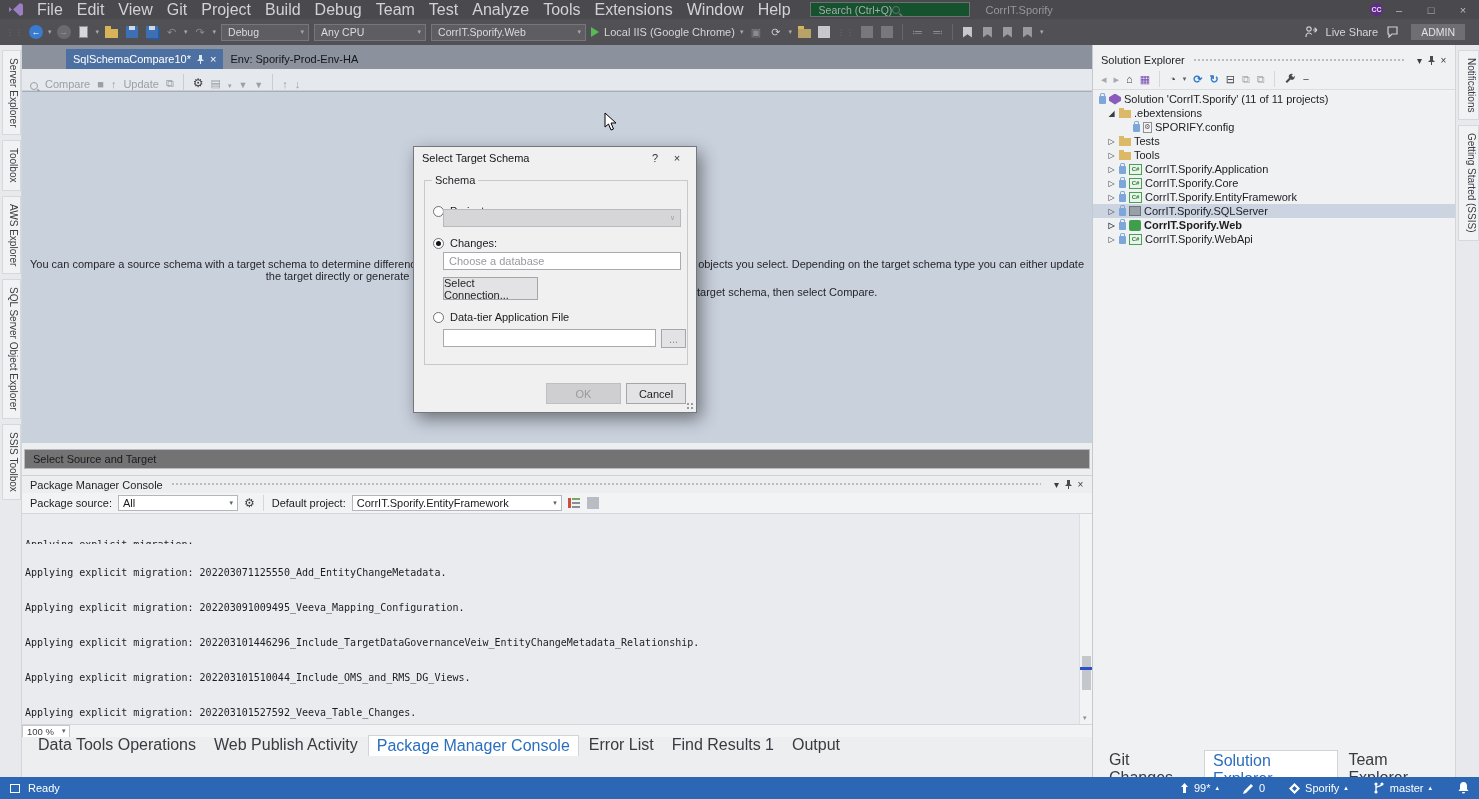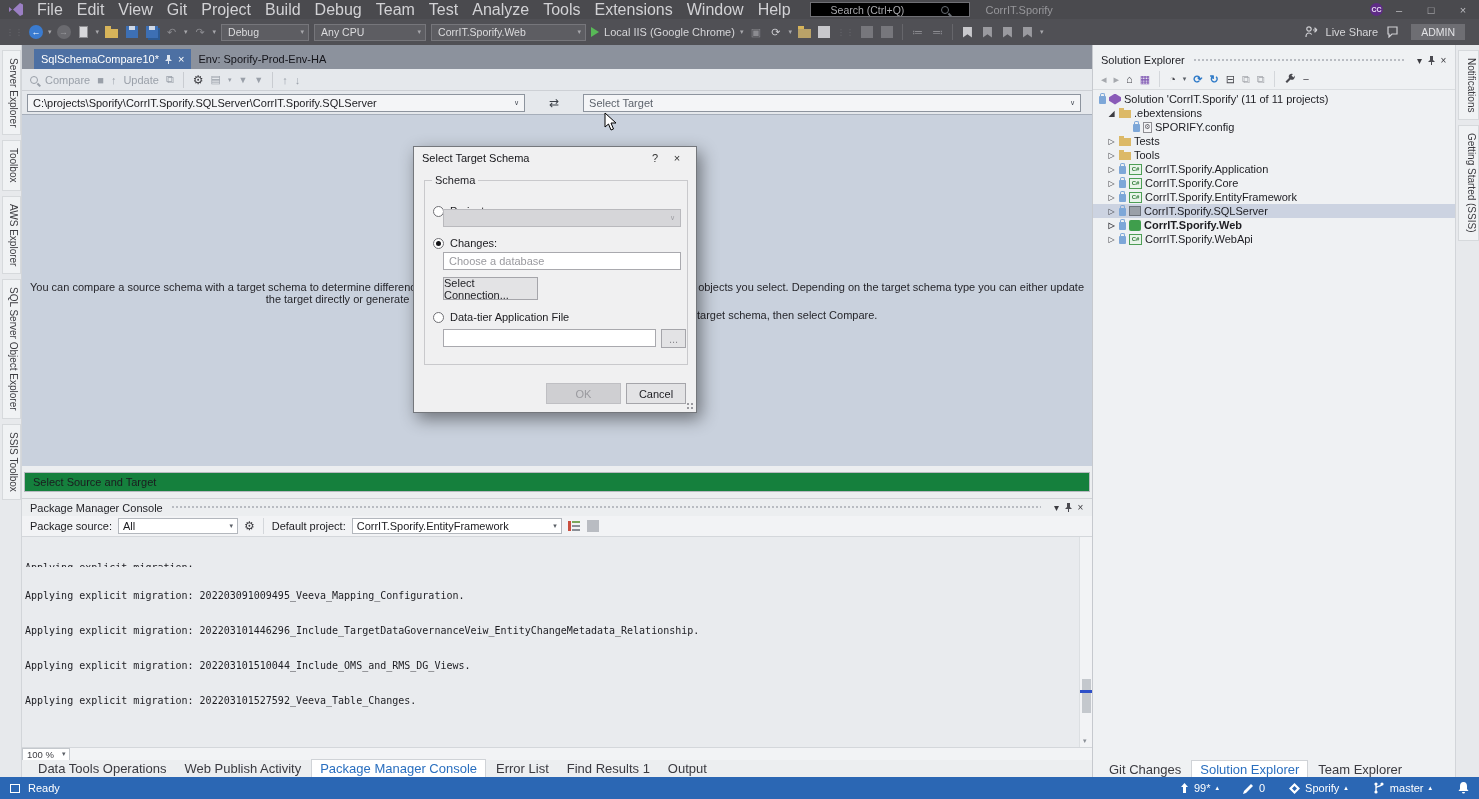--- a/index.html
+++ b/index.html
@@ -6,22 +6,22 @@
   html,body { margin:0; padding:0; }
   body {
     width:1479px; height:799px; overflow:hidden; position:relative;
     font-family:"Liberation Sans", sans-serif; font-size:11px; color:#1b1b1f;
     background:#eceef0;
   }
   
   .titlebar { height:19px; background:#4a4a4e; display:flex; align-items:center; color:#d2d2d5; padding-left:4px; }
   .vslogo { width:18px; height:13px; margin:0 4px; }
   .menu-item { padding:0 7px; font-size:16px; cursor:default; }
-  .tb-search { width:160px; height:15px; margin-left:12px; background:#000000; border:1px solid #6f6f74;
-    display:flex; align-items:center; justify-content:space-between; padding:0 20px; color:#a9a9ad; font-size:10.5px; }
+  .tb-search { width:160px; height:15px; margin-left:12px; background:#14532d; border:1px solid #6f6f74;
+    display:flex; align-items:center; padding:0 8px; color:#a9a9ad; font-size:10.5px; }
   .wtitle { color:#97979b; margin-left:16px; }
   .tb-right { margin-left:auto; display:flex; align-items:center; }
   .avatar { width:13px; height:13px; border-radius:50%; background:#5e2c85; color:#e9dcf5; font-size:7px; font-weight:bold;
     display:flex; align-items:center; justify-content:center; }
   .winbtn { width:32px; text-align:center; color:#bcbcc0; font-size:11px; }
   
   .toolbar { height:26px; background:#505055; display:flex; align-items:center; padding:0 6px; gap:5px; color:#d6d6d9; }
   .grip { color:#6e6e73; font-size:8px; letter-spacing:1px; }
   .circbtn { width:14px; height:14px; border-radius:50%; display:flex; align-items:center; justify-content:center; font-size:9px; }
   .circbtn.back { background:#3a7bd0; color:#fff; }
@@ -42,64 +42,64 @@
   .graybox-ic { width:12px; height:12px; background:#77777c; }
   .flag-ic { width:9px; height:11px; background:#9a9a9f; clip-path:polygon(0 0,100% 0,100% 100%,50% 70%,0 100%); }
   
   .main { display:flex; height:732px; }
   .vstrip { width:22px; background:#e7e9ec; display:flex; flex-direction:column; gap:5px; padding-top:5px; border-right:1px solid #d2d5d9; }
   .vstrip.right { border-right:none; border-left:1px solid #d2d5d9; width:24px; }
   .vtab { writing-mode:vertical-rl; font-size:10px; color:#3b3b40; background:#f0f2f4; border:1px solid #d6d9dc;
     padding:7px 1px; margin-left:2px; white-space:nowrap; }
   .doccol { width:1070px; display:flex; flex-direction:column; background:#eceef0; }
   
-  .tabrow { height:24px; background:#8c929d; display:flex; align-items:flex-end; padding-left:12px; }
+  .tabrow { height:24px; background:#8c929d; display:flex; align-items:flex-end; padding-left:44px; }
   .dtab { height:20px; display:flex; align-items:center; gap:5px; padding:0 7px; font-size:11px; }
   .dtab.active { background:#4d70a3; color:#fff; }
   .dtab.inactive { color:#14141a; }
   .pin-svg { width:9px; height:9px; }
   
-  .cmpbar { height:22px; background:#e5e8ec; border-bottom:1px solid #cdd0d5; display:flex; align-items:center; gap:7px; padding:0 8px; color:#9aa0a9; }
+  .cmpbar { height:22px; background:#e5e8ec; border-bottom:1px solid #cdd0d5; display:flex; align-items:flex-end; gap:7px; padding:0 8px; color:#9aa0a9; }
   .cmpbar .lbl { font-size:11px; }
   .mag { width:8px; height:8px; border:1.5px solid #9aa0a9; border-radius:50%; position:relative; display:inline-block; }
   .mag::after { content:""; position:absolute; width:4px; height:1.5px; background:#9aa0a9; transform:rotate(45deg); left:6px; top:7px; }
   .mag.dark { border-color:#6a6f76; } .mag.dark::after { background:#6a6f76; }
   .gear-dark { color:#3c3c41; font-size:12px; }
   .uparr-ic { color:#9aa0a9; font-size:11px; }
   .comborow { height:23px; background:#e5e8ec; display:flex; align-items:center; padding:0 5px; gap:6px; }
   .lcombo { height:18px; background:#f4f5f7; border:1px solid #8d949e; display:flex; align-items:center;
     justify-content:space-between; padding:0 5px; color:#1c1c20; font-size:11px; }
   .lcombo .ph { color:#5d636c; }
   .swap { color:#3c4048; font-size:12px; }
   
   .msgarea { height:352px; background:#c9d1dd; position:relative; border-top:1px solid #a6aeba; }
   .msg { position:absolute; font-size:11px; color:#26262b; white-space:nowrap; }
   
-  .selbar { height:20px; border:1px solid #b7bac0; background:#15803d; margin:6px 2px 0 2px;
+  .selbar { height:20px; border:1px solid #b7bac0; background:#737373; margin:6px 2px 0 2px;
     display:flex; align-items:center; padding:0 8px; color:#1b1b1f; }
   
   .pmc-head { height:18px; margin-top:6px; background:#eceef0; display:flex; align-items:center; padding:0 4px 0 8px; color:#1f1f24; border-top:1px solid #cfd2d6; }
   .pmc-grip { flex:1; height:5px; margin:0 8px;
     background-image:radial-gradient(circle, #b9bcc2 1px, transparent 1px); background-size:4px 4px; }
   .hbtn { width:15px; text-align:center; color:#3c3c41; font-size:10px; }
   .pmc-toolbar { height:21px; background:#f2f3f5; display:flex; align-items:center; gap:6px; padding:0 8px; border-bottom:1px solid #d4d7db; }
   .pmc-combo { height:16px; width:120px; background:#fff; border:1px solid #b3b7bd; display:flex; align-items:center;
     justify-content:space-between; padding:0 4px; }
   .pmc-combo.wide { width:210px; }
   .console { height:210px; background:#e9ebee; position:relative; overflow:hidden; }
   .console-text { padding:2px 0 0 3px; font-family:"DejaVu Sans Mono", monospace; font-size:10px; line-height:11.6px; color:#1d1d22; white-space:pre; }
   .clipline { height:5px; overflow:hidden; }
   .vscroll { position:absolute; right:0; top:0; width:13px; height:100%; background:#f2f3f5; border-left:1px solid #dcdfe2; }
   .vthumb { position:absolute; left:2px; width:9px; background:#c4c8cd; }
   .vmark { position:absolute; left:0; width:100%; height:3px; background:#2d4fc8; }
   .zoomrow { height:13px; background:#f2f3f5; display:flex; align-items:center; border-top:1px solid #d4d7db; }
   .zoombox { height:13px; background:#fff; border:1px solid #c4c8cd; display:flex; align-items:center; gap:8px; padding:0 4px; font-size:9.5px; color:#3c3c41; }
   
   .btabs { height:16px; background:#eceef0; display:flex; align-items:center; padding-left:8px; gap:2px; }
-  .btab { padding:1px 8px; color:#3a3a40; font-size:13px; }
+  .btab { padding:1px 8px; color:#3a3a40; font-size:16px; }
   .btab.active { background:#fff; color:#2a6fbf; border:1px solid #d0d3d7; border-bottom:none; }
   
   .sep-panel { width:363px; background:#eff1f3; border-left:1px solid #c6c9ce; display:flex; flex-direction:column; }
   .sep-head { height:18px; display:flex; align-items:center; padding:0 4px 0 8px; color:#1f1f24; margin-top:6px; }
   .sep-toolbar { height:21px; display:flex; align-items:center; gap:7px; padding:0 8px; border-bottom:1px solid #dadde0; }
   .se-ic { font-size:11px; color:#4a4a50; }
   .se-ic.blue { color:#2e7ac8; font-weight:bold; }
   .se-ic.faint { color:#a6a9ae; }
   .sep-search { height:16px; margin:3px 6px; background:#fff; border:1px solid #c6c9ce; display:flex; align-items:center;
     justify-content:space-between; padding:0 5px; color:#76767c; }
@@ -301,31 +301,20 @@
       <span class="gear-dark">⚙</span>
       <span style="color:#9aa0a9">▤</span>
       <span class="chev" style="color:#9aa0a9">▾</span>
       <span style="color:#9aa0a9;font-size:9px">▼</span>
       <span style="color:#9aa0a9;font-size:9px">▼</span>
       <span class="sep-v" style="background:#c9ccd1"></span>
       <span style="color:#9aa0a9">↑</span>
       <span style="color:#9aa0a9">↓</span>
     </div>
 
-    <div class="comborow">
-      <div class="lcombo" style="width:498px">
-        <span>C:\projects\Sporify\CorrIT.Sporify.SQLServer\CorrIT.Sporify.SQLServer</span>
-        <span class="chev" style="color:#4a4f58">∨</span>
-      </div>
-      <span class="swap" style="margin-left:18px">⇄</span>
-      <div class="lcombo" style="width:498px; margin-left:18px">
-        <span class="ph">Select Target</span>
-        <span class="chev" style="color:#4a4f58">∨</span>
-      </div>
-    </div>
 
     <div class="msgarea">
       <span class="msg" style="left:8px;top:166px">You can compare a source schema with a target schema to determine differences between the</span>
       <span class="msg" style="right:8px;top:166px">a for database objects you select.  Depending on the target schema type you can either update</span>
       <span class="msg" style="right:652px;top:178px">the target directly or generate an up</span>
       <span class="msg" style="left:675px;top:194px">target schema, then select Compare.</span>
     </div>
 
     <div class="selbar">
       <span>Select Source and Target</span>
@@ -359,20 +348,21 @@
           <rect x="4" y="5" width="8" height="2" fill="#8a8f96"></rect>
           <rect x="4" y="9" width="8" height="2" fill="#8a8f96"></rect>
         </svg>
       <span class="ico">
           <span class="graybox-ic" style="background:#b9bcc2"></span>
         </span>
     </div>
     <div class="console">
       <div class="console-text">
         <div class="clipline">Applying explicit migration: ...</div>
+        <div>Applying explicit migration: 202203071125550_Add_EntityChangeMetadata.</div>
         <div>Applying explicit migration: 202203091009495_Veeva_Mapping_Configuration.</div>
         <div>Applying explicit migration: 202203101446296_Include_TargetDataGovernanceVeiw_EntityChangeMetadata_Relationship.</div>
         <div>Applying explicit migration: 202203101510044_Include_OMS_and_RMS_DG_Views.</div>
         <div>Applying explicit migration: 202203101527592_Veeva_Table_Changes.</div>
         
         
         
         
         
         

